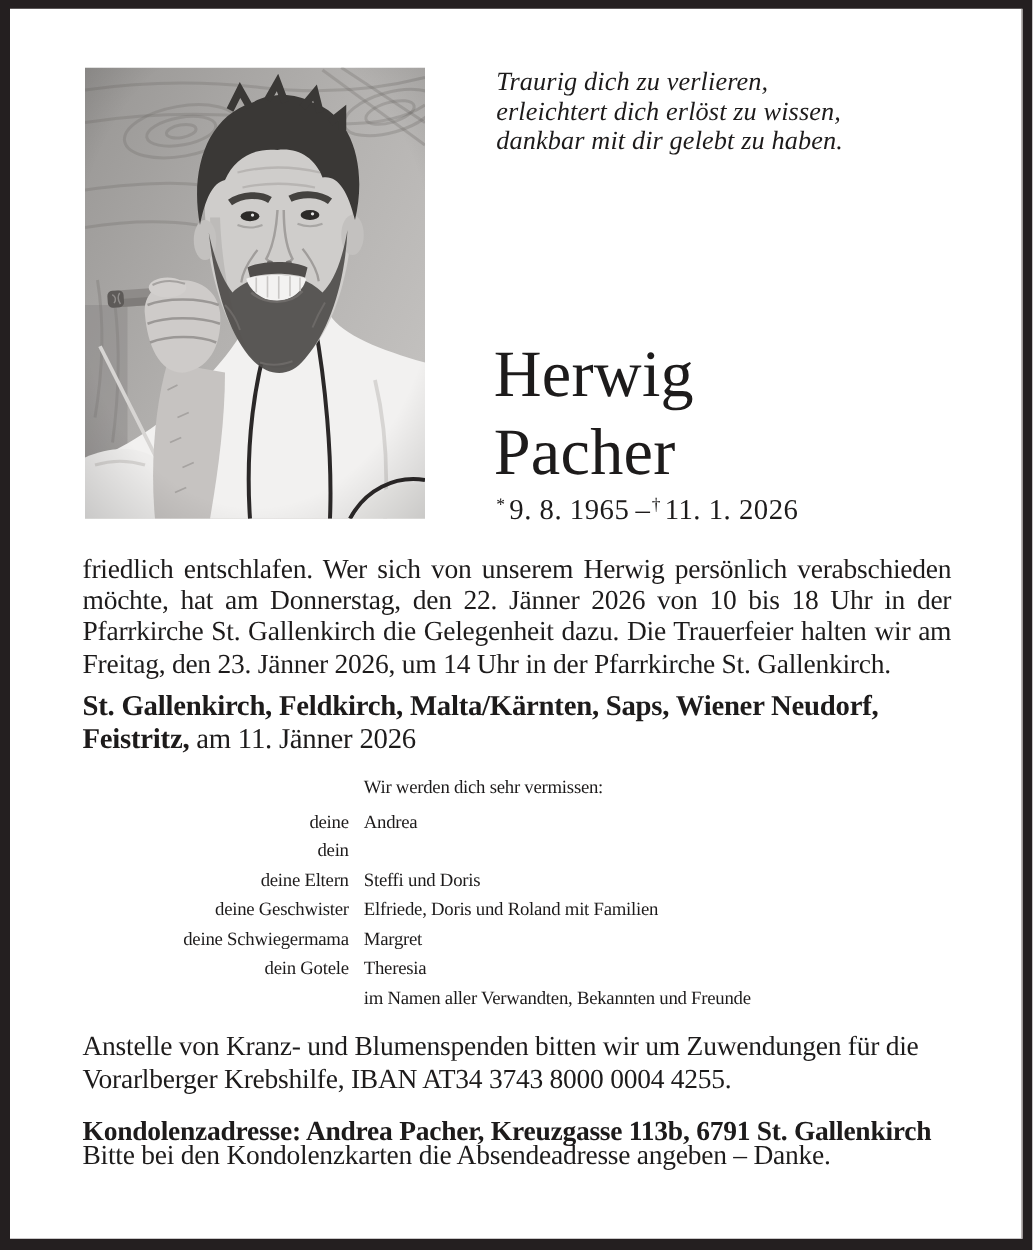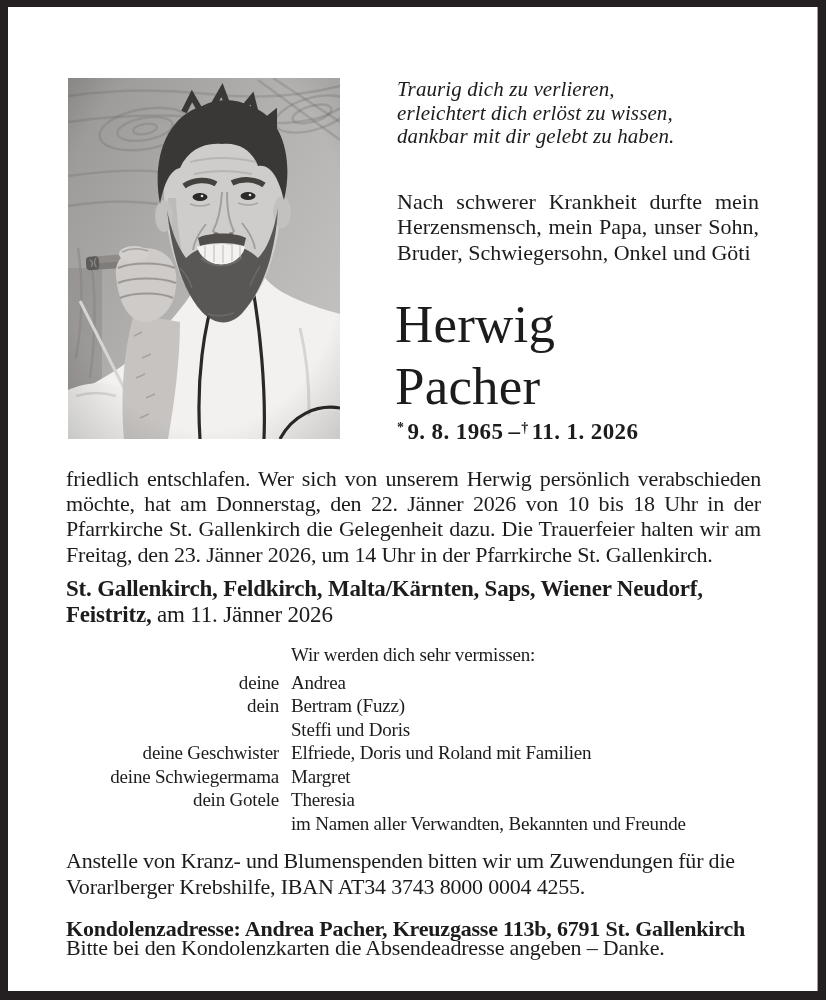--- a/index.html
+++ b/index.html
@@ -13,21 +13,21 @@
   }
   .page {
     position: relative;
     width: 100%; height: 100%;
     background: #ffffff;
     color: #1d1b1b;
     box-shadow: inset -1px 0 0 #a39c9a;
     overflow: hidden;
   }
 
-  .abs { position: absolute; margin-top: 24px; }
+  .abs { position: absolute; }
 
   
   .photo { left: 60px; top: 47px; width: 272px; height: 361px; }
 
   
   .verse {
     left: 389px; top: 47px; width: 340px;
     font-style: italic; font-size: 21px; line-height: 23.5px;
     white-space: pre-line; letter-spacing: 0.1px;
   }
@@ -36,21 +36,21 @@
     font-size: 22px; line-height: 25.3px;
     text-align: justify;
   }
   .name {
     left: 387px; top: 262px; width: 380px;
     font-size: 53px; line-height: 62px;
     white-space: pre-line; letter-spacing: 0.2px;
   }
   .dates {
     left: 389px; top: 388px;
-    font-size: 23px; font-weight: bold; letter-spacing: 0.4px;
+    font-size: 23px; font-weight: normal; letter-spacing: 0.4px;
   }
   .dates .sup { font-size: 14px; vertical-align: 7px; margin-right: 3px; }
   .dates .dash { margin: 0 1px 0 5px; }
 
   
   .announcement {
     left: 58px; top: 435px; width: 695px;
     font-size: 22px; line-height: 25.2px;
     text-align: justify; letter-spacing: -0.2px;
   }
@@ -58,21 +58,21 @@
     left: 58px; top: 545px; width: 702px;
     font-size: 23px; line-height: 26px; letter-spacing: -0.2px;
   }
   .places .b { font-weight: bold; }
 
   .family {
     left: 56px; top: 612px; width: 706px;
     display: grid;
     grid-template-columns: 215px 1fr;
     column-gap: 12px;
-    font-size: 19px; line-height: 23.5px;
+    font-size: 15px; line-height: 23.5px;
     letter-spacing: -0.2px;
   }
   .fam-heading { grid-column: 2; margin-bottom: 4px; }
   .fam-label { grid-column: 1; text-align: right; }
   .fam-value { grid-column: 2; }
   .fam-value .b { font-weight: normal; }
   .fam-footer { grid-column: 2; }
 
   .donation {
     left: 58px; top: 817px; width: 706px;
@@ -190,37 +190,36 @@
         </g>
 
         <rect width="272" height="361" fill="url(#vig)"></rect>
       </svg>
     </div>
 
     <div class="abs verse">Traurig dich zu verlieren,
 erleichtert dich erlöst zu wissen,
 dankbar mit dir gelebt zu haben.</div>
 
-    <div class="abs intro">Nach schwerer Krankheit durfte mein Herzensmensch, mein Papa, unser Sohn, Bruder, Schwiegersohn, Onkel und Göti</div>
 
     <div class="abs name">Herwig
 Pacher</div>
 
     <div class="abs dates"><span class="sup">*</span><span>9. 8. 1965</span><span class="dash">–</span><span class="sup">†</span><span>11. 1. 2026</span></div>
 
     <div class="abs announcement">friedlich entschlafen. Wer sich von unserem Herwig persönlich verabschieden möchte, hat am Donnerstag, den 22. Jänner 2026 von 10 bis 18 Uhr in der Pfarrkirche St. Gallenkirch die Gelegenheit dazu. Die Trauerfeier halten wir am Freitag, den 23. Jänner 2026, um 14 Uhr in der Pfarrkirche St. Gallenkirch.</div>
 
     <div class="abs places"><span class="b">St. Gallenkirch, Feldkirch, Malta/Kärnten, Saps, Wiener Neudorf, Feistritz,</span><span> am 11. Jänner 2026</span></div>
 
     <div class="abs family">
       <div class="fam-heading">Wir werden dich sehr vermissen:</div>
       <div class="fam-label">deine</div>
         <div class="fam-value"><span class="b">Andrea</span></div>
         <div class="fam-label">dein</div>
-        <div class="fam-value"><span class="b">Bertram (Fuzz)</span></div>
+        <div class="fam-label">deine Eltern</div>
         <div class="fam-value"><span class="b">Steffi</span><span> und </span><span class="b">Doris</span></div>
         <div class="fam-label">deine Geschwister</div>
         <div class="fam-value"><span class="b">Elfriede, Doris</span><span> und </span><span class="b">Roland</span><span> mit Familien</span></div>
         <div class="fam-label">deine Schwiegermama</div>
         <div class="fam-value"><span class="b">Margret</span></div>
         <div class="fam-label">dein Gotele</div>
         <div class="fam-value"><span class="b">Theresia</span></div>
         <div class="fam-footer">im Namen aller Verwandten, Bekannten und Freunde</div>
     </div>
 

